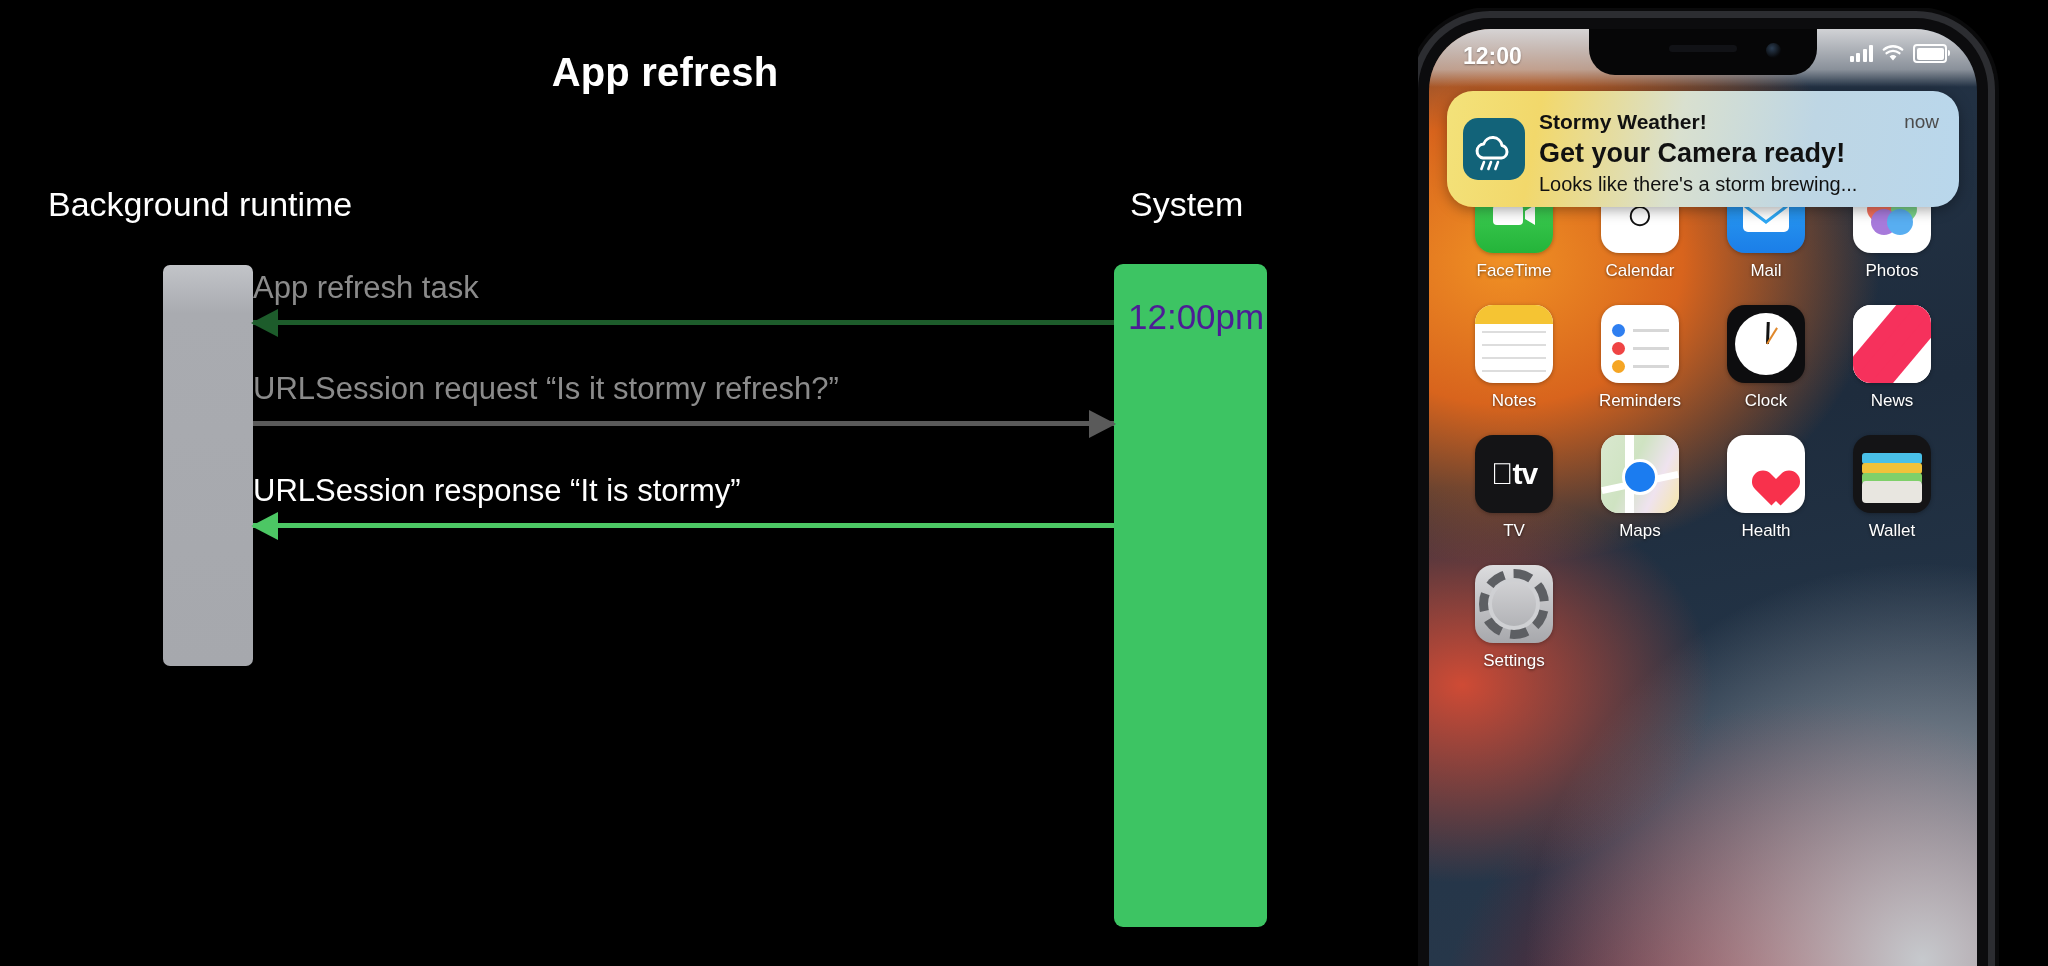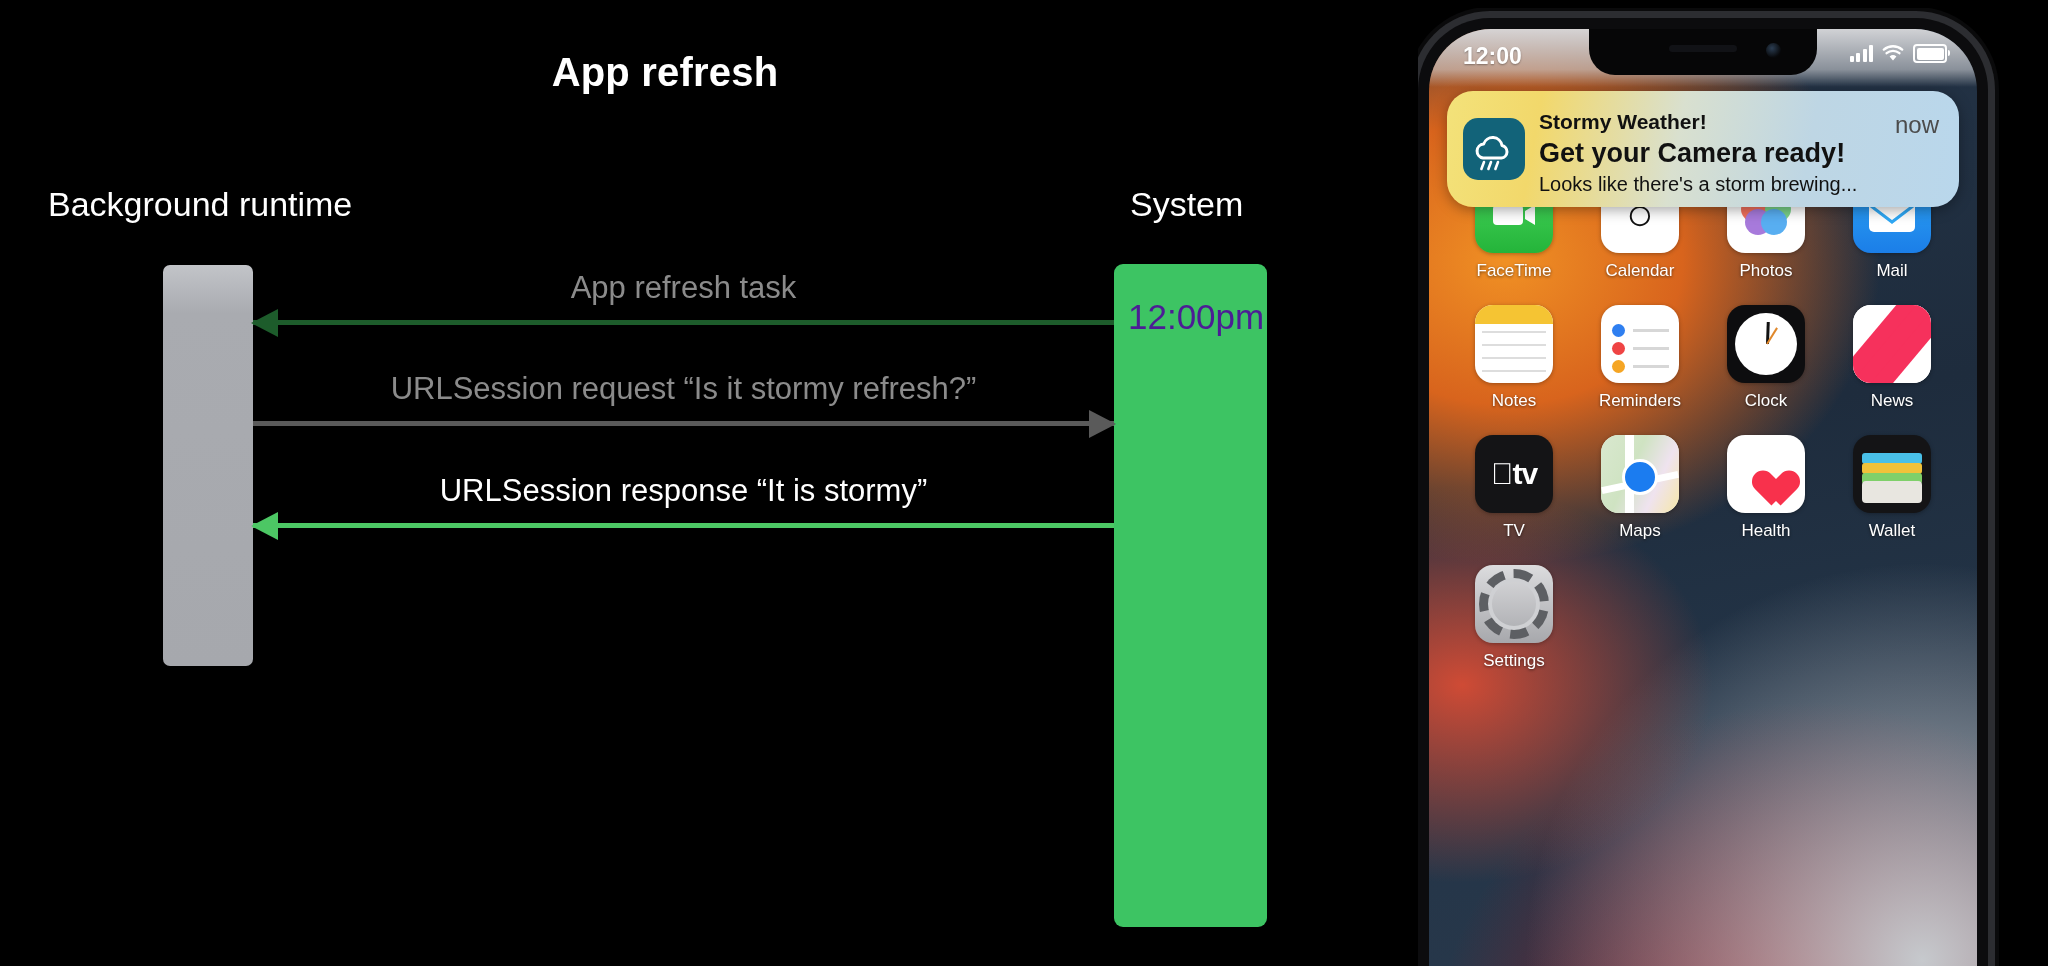--- a/index.html
+++ b/index.html
@@ -29,21 +29,21 @@
     position:absolute;left:1114px;top:264px;width:153px;height:663px;
     background:#3dc463;border-radius:9px;
   }
   .bar-system .time{
     position:absolute;left:14px;top:33px;color:#4c1d95;font-size:35px;font-weight:500;white-space:nowrap;
   }
 
   
   .arrow-row{position:absolute;left:253px;width:861px;height:0;}
   .arrow-row .cap{
-    position:absolute;left:0;right:0;bottom:14px;text-align:center;
+    position:absolute;left:0;right:0;bottom:14px;
     font-size:31px;white-space:nowrap;margin-top:7px;
   }
   .arrow-row .line{position:absolute;left:0;right:0;top:0;height:5px;}
   .arrow-row .head{
     position:absolute;top:-11px;width:0;height:0;
     border-top:14px solid transparent;border-bottom:14px solid transparent;
   }
   .arrow-row.to-left .head{left:-2px;border-right-width:27px;border-right-style:solid;}
   .arrow-row.to-right .head{right:-2px;border-left-width:27px;border-left-style:solid;}
 
@@ -108,21 +108,21 @@
     box-shadow:0 3px 14px rgba(0,0,0,.35);
   }
   .notif .ic{
     position:absolute;left:16px;top:27px;width:62px;height:62px;border-radius:15px;
     background:#126379;display:flex;align-items:center;justify-content:center;
   }
   .notif .txt{position:absolute;left:92px;top:17px;right:92px;color:#111;}
   .notif .t1{font-size:21px;font-weight:700;line-height:1.32;}
   .notif .t2{font-size:27px;font-weight:700;line-height:1.32;}
   .notif .t3{font-size:20px;font-weight:400;line-height:1.34;}
-  .notif .when{position:absolute;right:20px;top:20px;color:#4c4c4c;font-size:24px;text-align:center;}
+  .notif .when{position:absolute;right:20px;top:20px;color:#4c4c4c;font-size:19px;text-align:center;}
 
   .grid{position:absolute;left:0;right:0;top:146px;z-index:4;
     display:grid;grid-template-columns:repeat(4,1fr);row-gap:24px;padding:0 22px;}
   .app{display:flex;flex-direction:column;align-items:center;}
   .app .tile{width:78px;height:78px;border-radius:18px;overflow:hidden;position:relative;
     box-shadow:0 1px 4px rgba(0,0,0,.3);}
   .app .nm{margin-top:8px;color:#fff;font-size:17px;font-weight:500;text-shadow:0 1px 3px rgba(0,0,0,.6);}
 
   .t-facetime{background:linear-gradient(180deg,#4cd95f,#24b43a);}
   .t-calendar{background:#fff;}
@@ -264,43 +264,43 @@
 
           <div class="app">
             <div class="tile t-calendar">
               <div class="cal-top"></div>
               <div class="cal-d" style="top:16px;color:#111;font-size:46px;">○</div>
             </div>
             <div class="nm">Calendar</div>
           </div>
 
           <div class="app">
+            <div class="tile t-mail">
+              <svg width="78" height="78" viewBox="0 0 78 78">
+                  <rect x="16" y="27" width="46" height="30" rx="5" fill="#fff"></rect>
+                  <path d="M18 31 l21 16 l21 -16" stroke="#2fa8f5" stroke-width="3" fill="none"></path>
+                </svg>
+            </div>
+            <div class="nm">Mail</div>
+          </div>
+
+          <div class="app">
             <div class="tile t-photos">
               <svg width="78" height="78" viewBox="0 0 78 78" opacity=".92">
                 <circle cx="39" cy="25" r="13" fill="#f8c945"></circle>
                   <circle cx="27" cy="34" r="13" fill="#f1644f"></circle>
                 <circle cx="51" cy="34" r="13" fill="#6fcf7f"></circle>
                   <circle cx="31" cy="47" r="13" fill="#a06fd8"></circle>
                 <circle cx="47" cy="47" r="13" fill="#4aa8f0"></circle>
               </svg>
             </div>
             <div class="nm">Photos</div>
           </div>
 
           <div class="app">
-            <div class="tile t-mail">
-              <svg width="78" height="78" viewBox="0 0 78 78">
-                  <rect x="16" y="27" width="46" height="30" rx="5" fill="#fff"></rect>
-                  <path d="M18 31 l21 16 l21 -16" stroke="#2fa8f5" stroke-width="3" fill="none"></path>
-                </svg>
-            </div>
-            <div class="nm">Mail</div>
-          </div>
-
-          <div class="app">
             <div class="tile t-notes">
               <div class="notes-top"></div>
               <div class="notes-lines">
                   <b></b>
                   <b></b>
                   <b></b>
                   <b></b>
                 </div>
             </div>
             <div class="nm">Notes</div>

